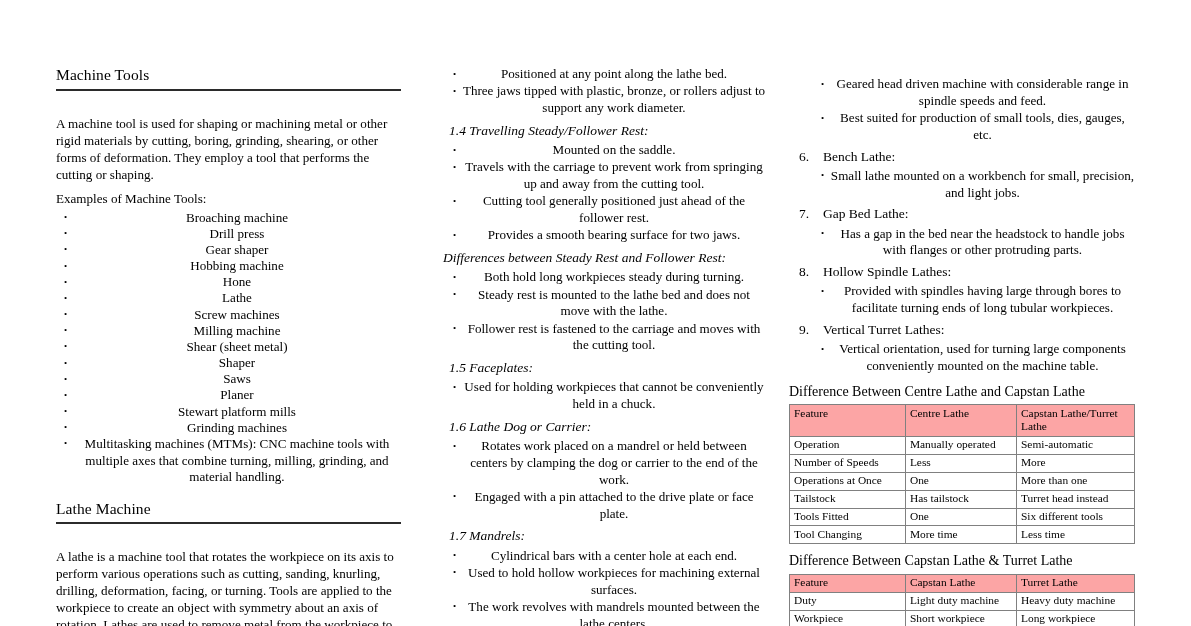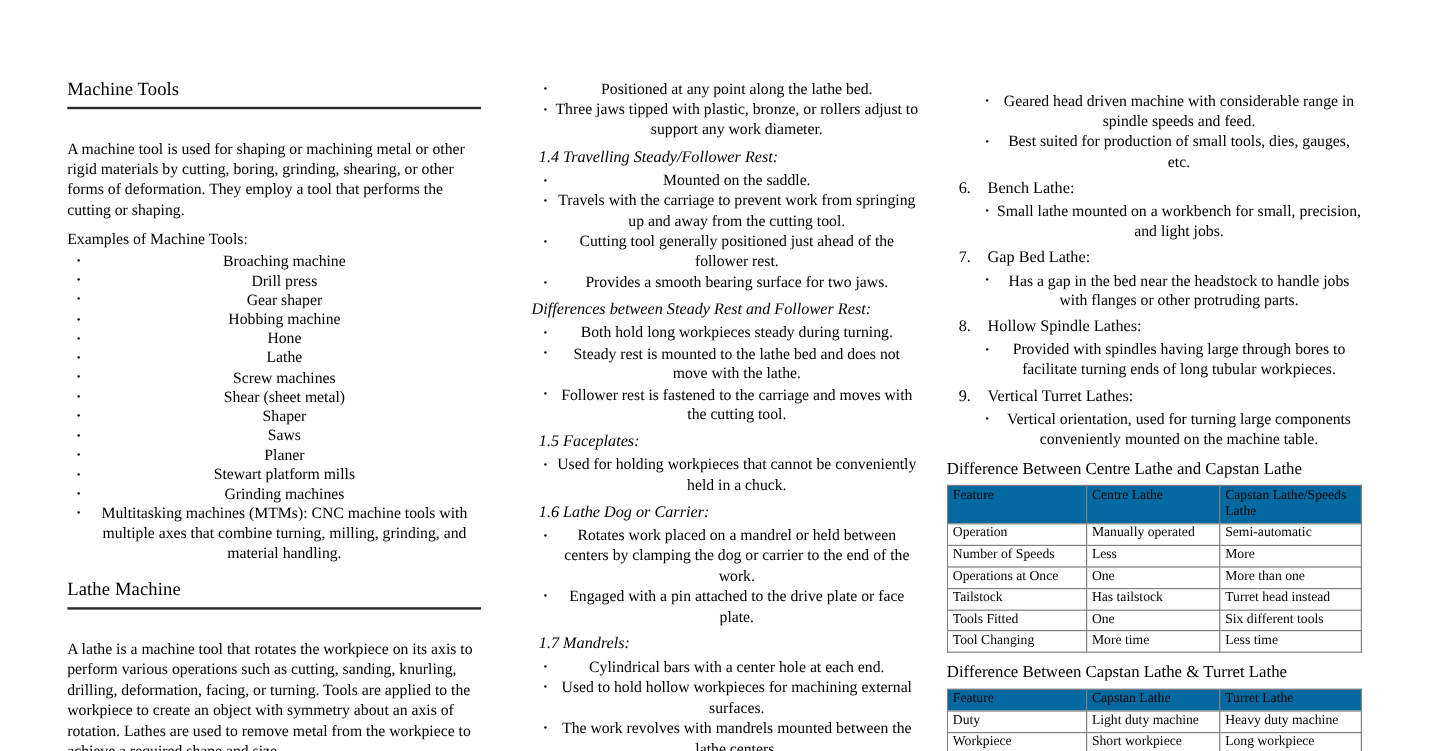--- a/index.html
+++ b/index.html
@@ -106,21 +106,21 @@
   }
   table.cmp th, table.cmp td {
     border: 1px solid #808080;
     font-size: 11.4px;
     line-height: 1.22;
     padding: 1.5px 3px 1.5px 4px;
     text-align: left;
     font-weight: normal;
     vertical-align: top;
   }
-  table.cmp thead th { background: #0369a1; }
+  table.cmp thead th { background: #fca5a5; }
   table.cmp col.c1 { width: 33.6%; }
   table.cmp col.c2 { width: 32.2%; }
   table.cmp col.c3 { width: 34.2%; }
   .clip { overflow: hidden; }
 </style>
 </head>
 <body>
 
 <div class="page">
 
@@ -133,20 +133,21 @@
     <p class="lead">Examples of Machine Tools:</p>
 
     <ul class="bul ind-0 tight">
       <li>Broaching machine</li>
       <li>Drill press</li>
       <li>Gear shaper</li>
       <li>Hobbing machine</li>
       <li>Hone</li>
       <li>Lathe</li>
       <li>Screw machines</li>
+      <li>Milling machine</li>
       <li>Shear (sheet metal)</li>
       <li>Shaper</li>
       <li>Saws</li>
       <li>Planer</li>
       <li>Stewart platform mills</li>
       <li>Grinding machines</li>
       <li>Multitasking machines (MTMs): CNC machine tools with multiple axes that combine turning, milling, grinding, and material handling.</li>
     </ul>
 
     <h1 class="doc-h" style="margin-top:14px;">Lathe Machine</h1>
@@ -241,21 +242,21 @@
     <table class="cmp">
       <colgroup>
           <col class="c1">
           <col class="c2">
           <col class="c3">
         </colgroup>
       <thead>
         <tr>
           <th>Feature</th>
           <th>Centre Lathe</th>
-          <th>Capstan Lathe/Speeds Lathe</th>
+          <th>Capstan Lathe/Turret Lathe</th>
         </tr>
       </thead>
       <tbody>
         <tr>
           <td>Operation</td>
           <td>Manually operated</td>
           <td>Semi-automatic</td>
         </tr>
         <tr>
           <td>Number of Speeds</td>

